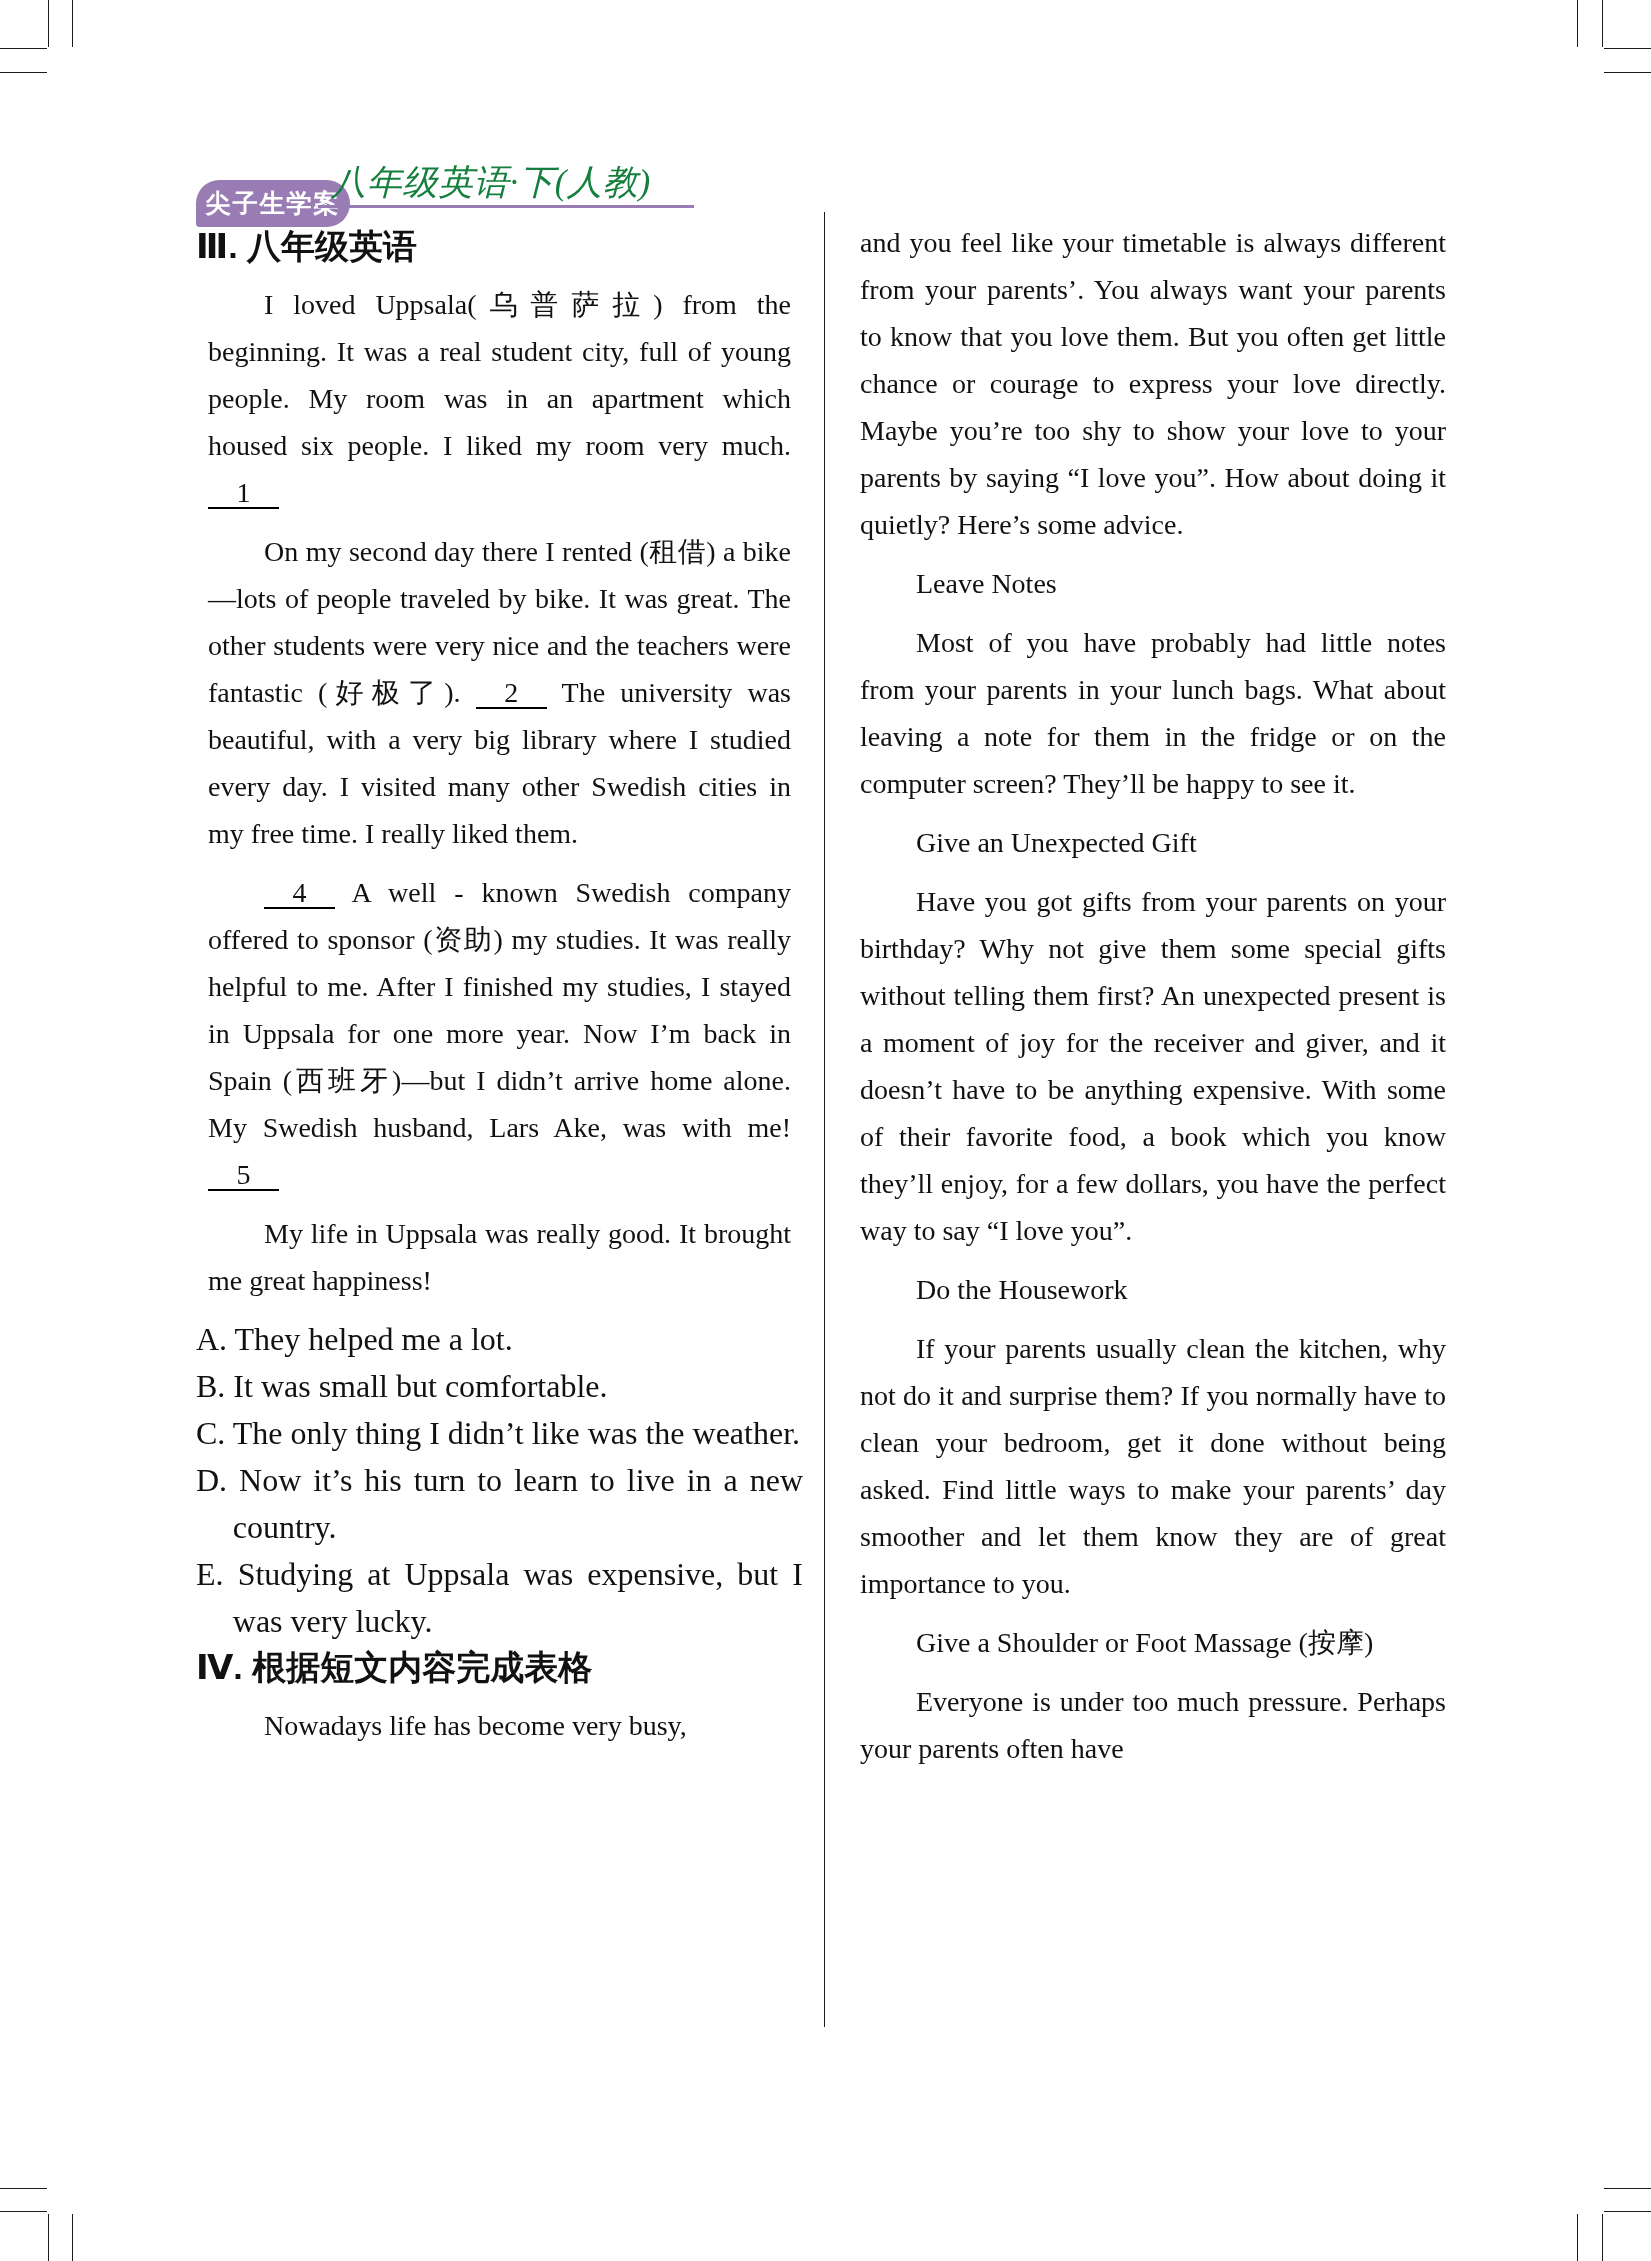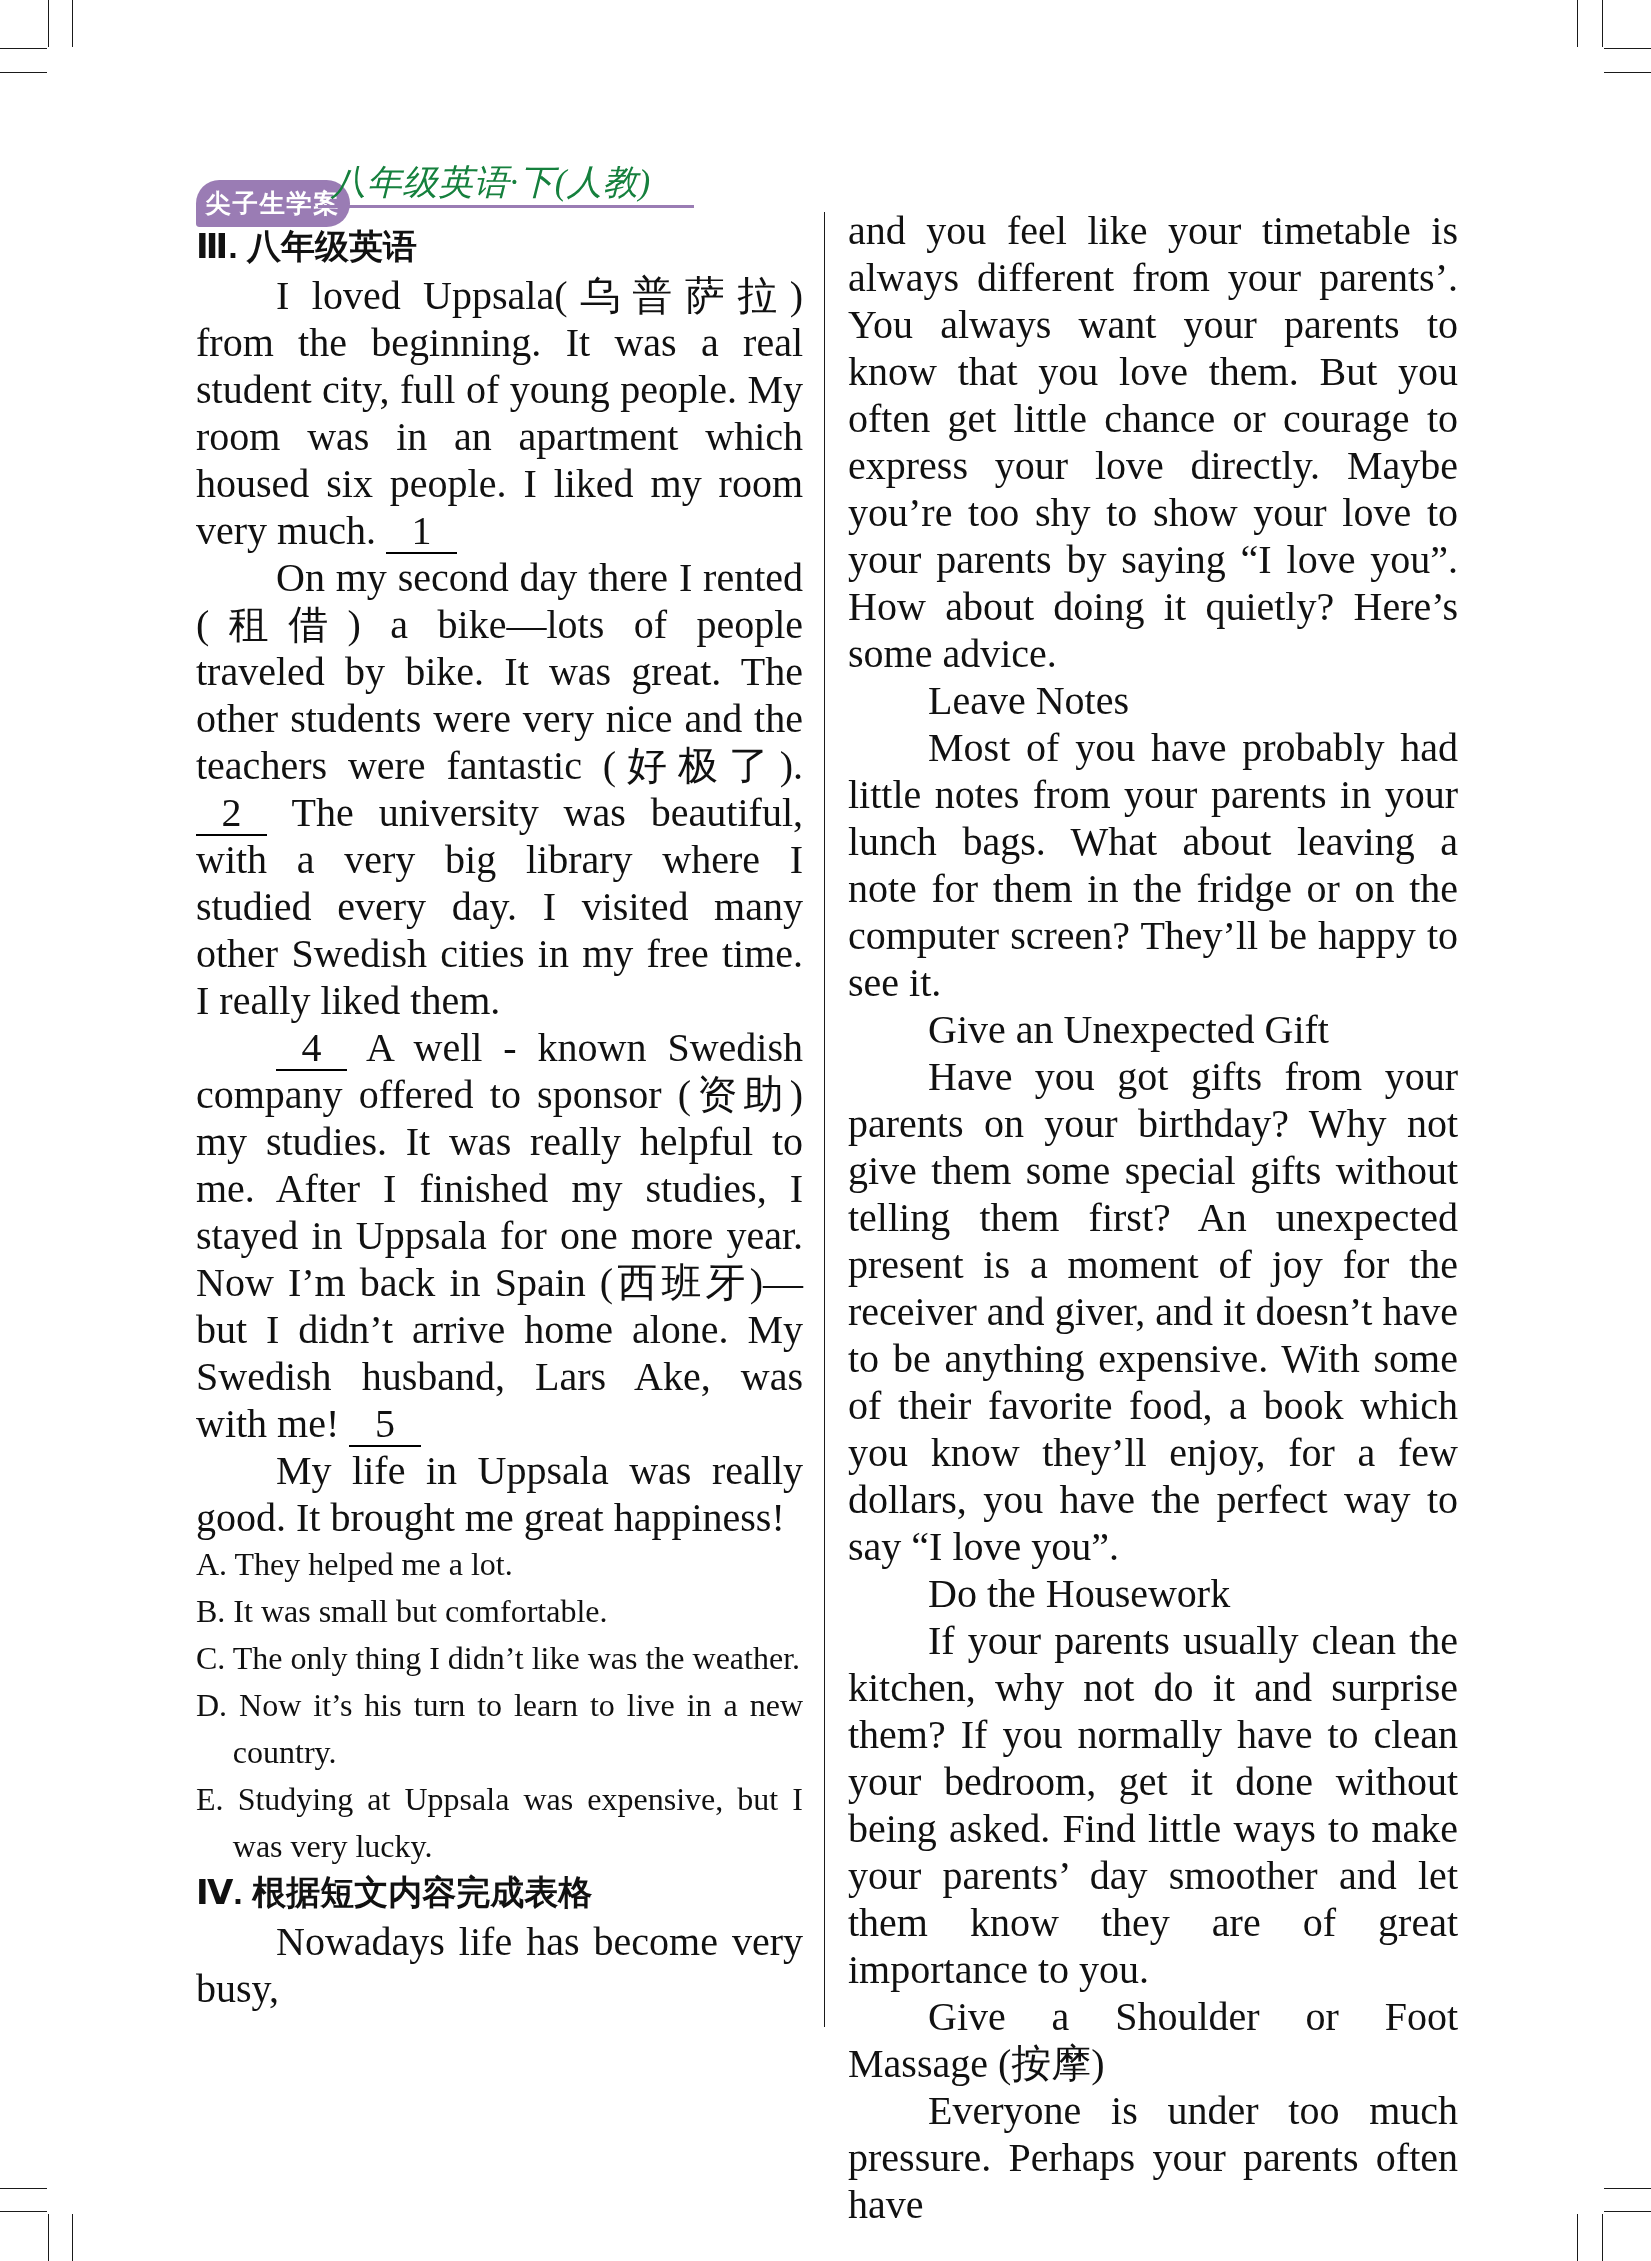--- a/index.html
+++ b/index.html
@@ -36,21 +36,21 @@
   
   .col{position:absolute;text-align:justify;}
   #left-col{left:196px;top:224px;width:607px;}
   #right-col{left:848px;top:207px;width:610px;}
   .divider{position:absolute;left:824px;top:212px;width:1.4px;height:1815px;background:#1a1a1a;}
   .sec-title{
     font-family:"Liberation Sans","DejaVu Sans",sans-serif;
     font-weight:bold;font-size:34px;line-height:45px;
     margin:0 0 2.8px 0;text-align:left;
   }
-  .para{font-size:40px;line-height:47px;margin:0;}
+  .para{font-size:28px;line-height:47px;margin:12px;}
   .para.indent{text-indent:2em;}
   .option{
     font-size:32px;line-height:47px;margin:0;
     padding-left:1.15em;text-indent:-1.15em;
   }
   .blank{
     display:inline-block;
     min-width:63px;
     padding:0 4.1px;
     border-bottom:2.1px solid #000;

